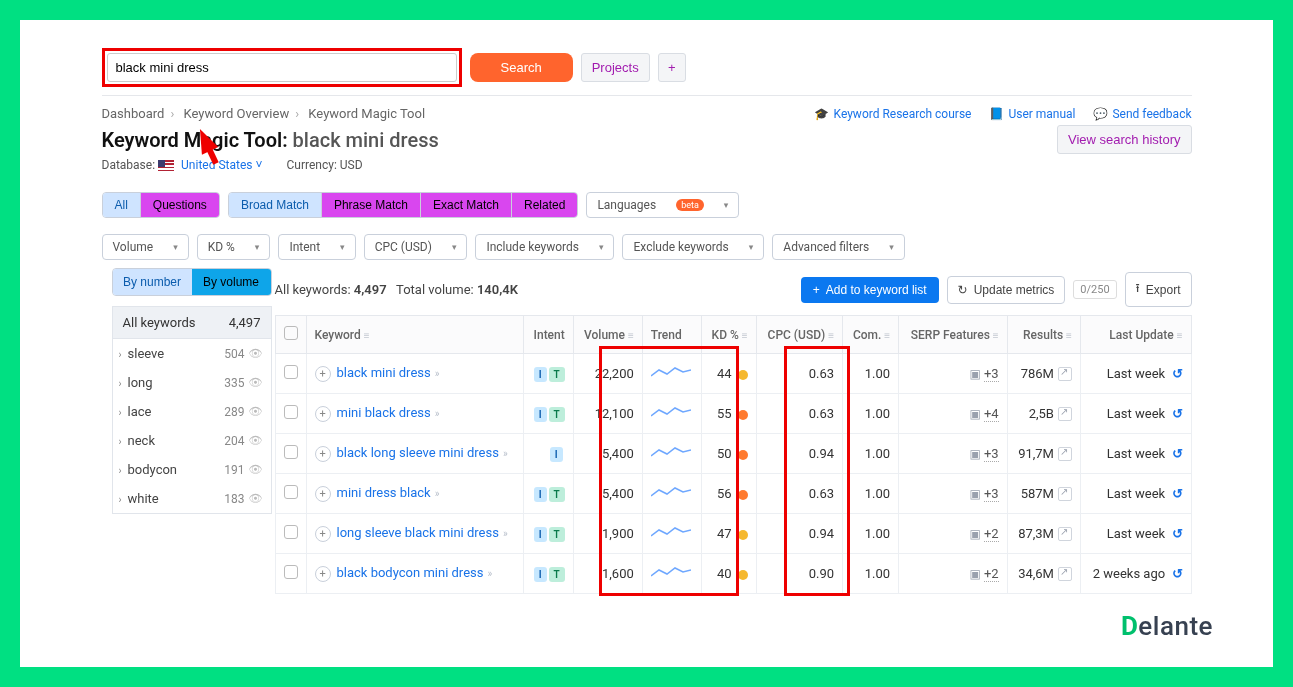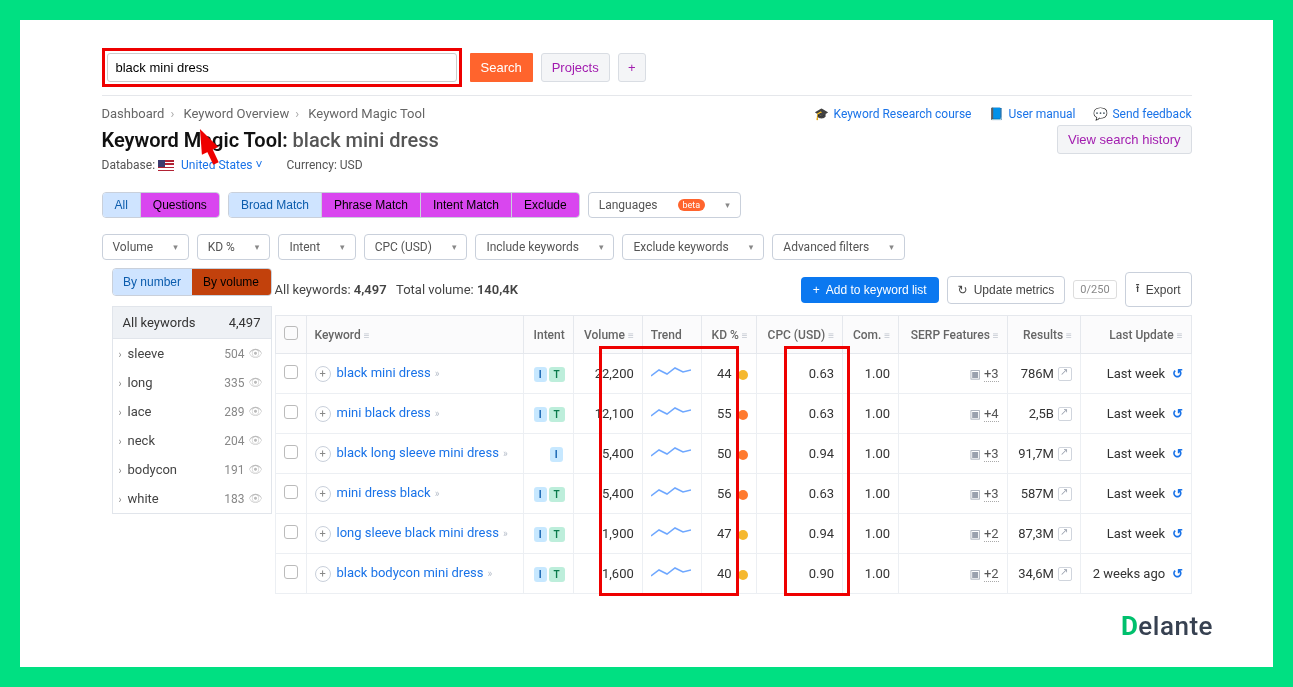--- a/index.html
+++ b/index.html
@@ -4,21 +4,21 @@
 <style>
   * { box-sizing: border-box; margin: 0; padding: 0; }
   body { font-family: -apple-system, BlinkMacSystemFont, "Segoe UI", Roboto, Arial, sans-serif; font-size: 13px; color: #333; background: #fff; }
   .frame { border: 20px solid #00e082; padding: 20px 0 30px 0; width: 1293px; height: 687px; position: relative; }
   .app { margin: 0 auto; width: 1090px; }
 
   
   .search-row { display: flex; align-items: center; gap: 8px; padding: 8px 0; border-bottom: 1px solid #e5e7eb; }
   .search-wrap { border: 3px solid #e00; padding: 2px; display: inline-flex; }
   .search-input { width: 350px; padding: 6px 8px; border: 1px solid #ccc; border-radius: 3px; font-size: 13px; }
-  .btn-orange { background:#ff642d; color:#fff; border:none; padding:7px 11px; border-radius:1px; cursor:pointer; font-size:13px; }
+  .btn-orange { background:#ff642d; color:#fff; border:none; padding:7px 31px; border-radius:8px; cursor:pointer; font-size:13px; }
   .btn-light { background:#f4f5f7; border:1px solid #d9dde3; padding:6px 10px; border-radius:3px; cursor:pointer; font-size:13px; color:#a21caf; }
   .sq { width:28px; padding:6px 0; text-align:center; }
 
   
   .topbar { display:flex; align-items:center; justify-content:space-between; padding:10px 0 4px; }
   .crumbs { color:#666; font-size:13px; }
   .crumbs a { color:#666; text-decoration:none; }
   .crumbs .sep { color:#aaa; margin:0 6px; }
   .toplinks { display:flex; gap:18px; }
   .toplinks a { color:#1a73e8; text-decoration:none; font-size:12px; display:flex; align-items:center; gap:4px; }
@@ -37,21 +37,21 @@
   .seg button:last-child { border-right:none; }
   .seg button.active { background:#cfe4ff; color:#0b5cad; }
   .pill { border:1px solid #c9d0db; background:#fff; border-radius:4px; padding:5px 10px; font-size:12px; display:inline-flex; align-items:center; gap:20px; cursor:pointer; color:#555; }
   .pill .caret { font-size:9px; color:#888; }
   .beta { background:#ff642d; color:#fff; font-size:9px; padding:1px 5px; border-radius:7px; }
 
   
   .main { display:flex; gap:3px;margin-left:10px; }
   .side { width:160px; }
   .side .modes { display:flex; border:1px solid #c9d0db; border-radius:4px; overflow:hidden; margin-bottom:10px;}
-  .side .modes button { flex:1; border:none; background:#c2410c; padding:6px 4px; font-size:12px; cursor:pointer;}
+  .side .modes button { flex:1; border:none; background:#0ea5e9; padding:6px 4px; font-size:12px; cursor:pointer;}
   .side .modes button.active { background:#cfe4ff; color:#0b5cad; }
   .side .all { background:#eef1f5; padding:8px 10px; display:flex; justify-content:space-between; font-size:13px; border:1px solid #e1e5eb; border-bottom:none;}
   .side ul { list-style:none; border:1px solid #e1e5eb; }
   .side li { display:flex; align-items:center; justify-content:space-between; padding:7px 8px 7px 6px; font-size:13px; color:#444; cursor:pointer;}
   .side li .car { color:#888; font-size:10px; margin-right:6px;}
   .side li .cnt { color:#888; font-size:12px; display:flex; align-items:center; gap:4px;}
   .eye { color:#bbb; font-size:11px;}
 
   .content { flex:1; }
   .meta-row { display:flex; justify-content:space-between; align-items:center; padding:4px 0 8px;}
@@ -140,22 +140,22 @@
     </div>
 
     <div class="tabs-row">
       <div class="seg">
         <button class="active">All</button>
         <button>Questions</button>
       </div>
       <div class="seg">
         <button class="active">Broad Match</button>
         <button>Phrase Match</button>
-        <button>Intent Match</button>
-        <button>Exclude</button>
+        <button>Exact Match</button>
+        <button>Related</button>
       </div>
       <span class="pill">
           <span>Languages</span> 
           <span class="beta">beta</span> 
           <span class="caret">▾</span>
         </span>
     </div>
 
     <div class="tabs-row">
       <span class="pill">

